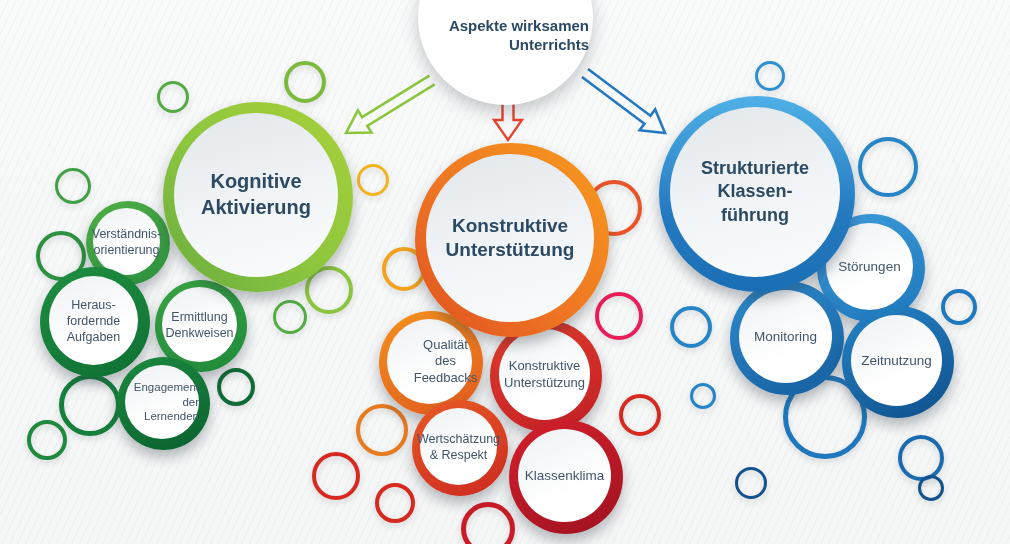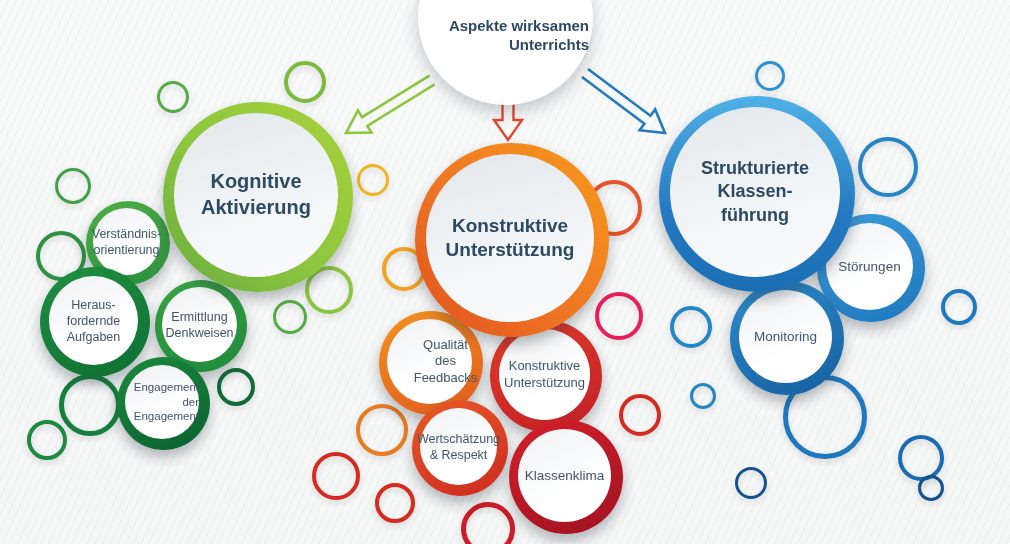--- a/index.html
+++ b/index.html
@@ -111,21 +111,21 @@
         <div>fordernde</div>
         <div>Aufgaben</div>
       </div>
     </div>
   </div>
 
   <div class="node" style="left:117px;top:357px;width:93px;height:93px;background:linear-gradient(155deg,#1b8a3e,#0a602f);">
     <div class="inner" style="top:8px;left:8px;right:11px;bottom:11px;text-align:right;">
       <div class="lbl" style="font-size:11.5px;">
         <div>Engagement</div>
-        <div>der Engagement</div>
+        <div>der Lernenden</div>
       </div>
     </div>
   </div>
 
   <div class="node" style="left:490px;top:320px;width:112px;height:112px;background:linear-gradient(155deg,#e03c2a,#c21f26);">
     <div class="inner" style="top:9px;left:9px;right:12px;bottom:12px;">
       <div class="lbl" style="font-size:13px;">
         <div>Konstruktive</div>
         <div>Unterstützung</div>
       </div>
@@ -167,20 +167,27 @@
   </div>
 
   <div class="node" style="left:730px;top:281px;width:114px;height:114px;background:linear-gradient(155deg,#2f8ccd,#155e9e);">
     <div class="inner" style="top:9px;left:9px;right:12px;bottom:12px;">
       <div class="lbl" style="font-size:13.5px;">
         <div>Monitoring</div>
       </div>
     </div>
   </div>
 
+  <div class="node" style="left:842px;top:306px;width:112px;height:112px;background:linear-gradient(155deg,#2584c6,#0f4f8c);">
+    <div class="inner" style="top:9px;left:9px;right:12px;bottom:12px;">
+      <div class="lbl" style="font-size:13.5px;">
+        <div>Zeitnutzung</div>
+      </div>
+    </div>
+  </div>
 
   <div class="node" style="left:163px;top:102px;width:190px;height:190px;background:linear-gradient(to bottom left,#a9d039,#8cc63f 55%,#68ac3e);">
     <div class="inner main" style="top:11px;left:11px;right:15px;bottom:15px;">
       <div class="title" style="font-size:20px;">
         <div>Kognitive</div>
         <div>Aktivierung</div>
       </div>
     </div>
   </div>
 

